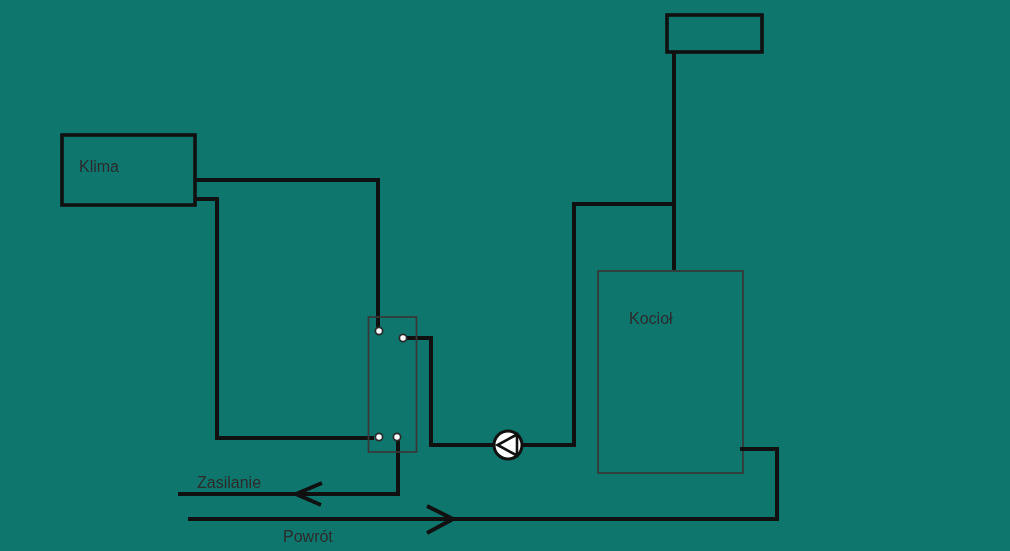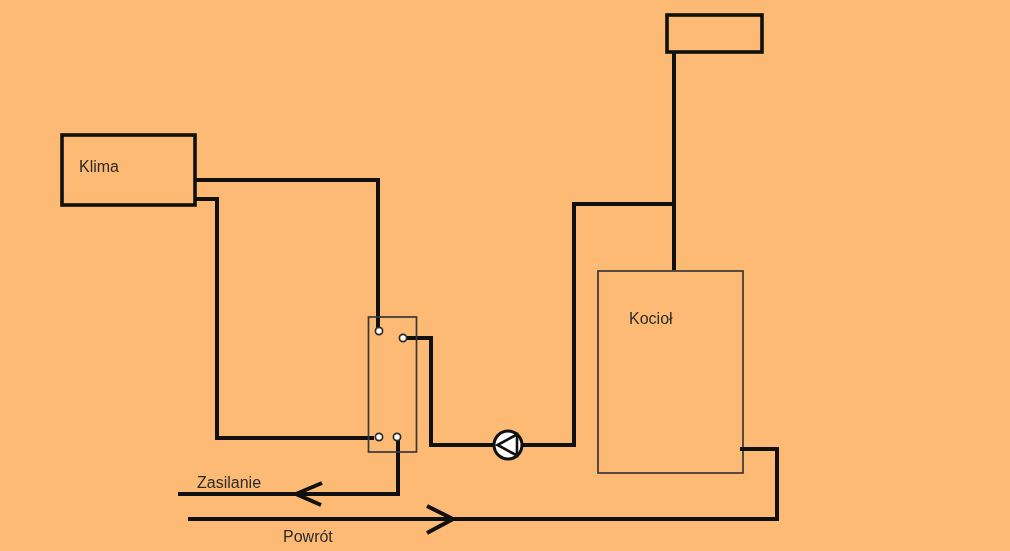--- a/index.html
+++ b/index.html
@@ -5,21 +5,21 @@
   html, body {
     margin: 0;
     padding: 0;
     background: #ffffff;
     font-family: "Liberation Sans", sans-serif;
   }
   .canvas {
     position: relative;
     width: 1010px;
     height: 551px;
-    background: #fdba74;
+    background: #0f766e;
     overflow: hidden;
   }
   svg { display: block; }
   .pipe {
     fill: none;
     stroke: #101010;
     stroke-width: 4;
     stroke-linecap: butt;
     stroke-linejoin: miter;
   }

